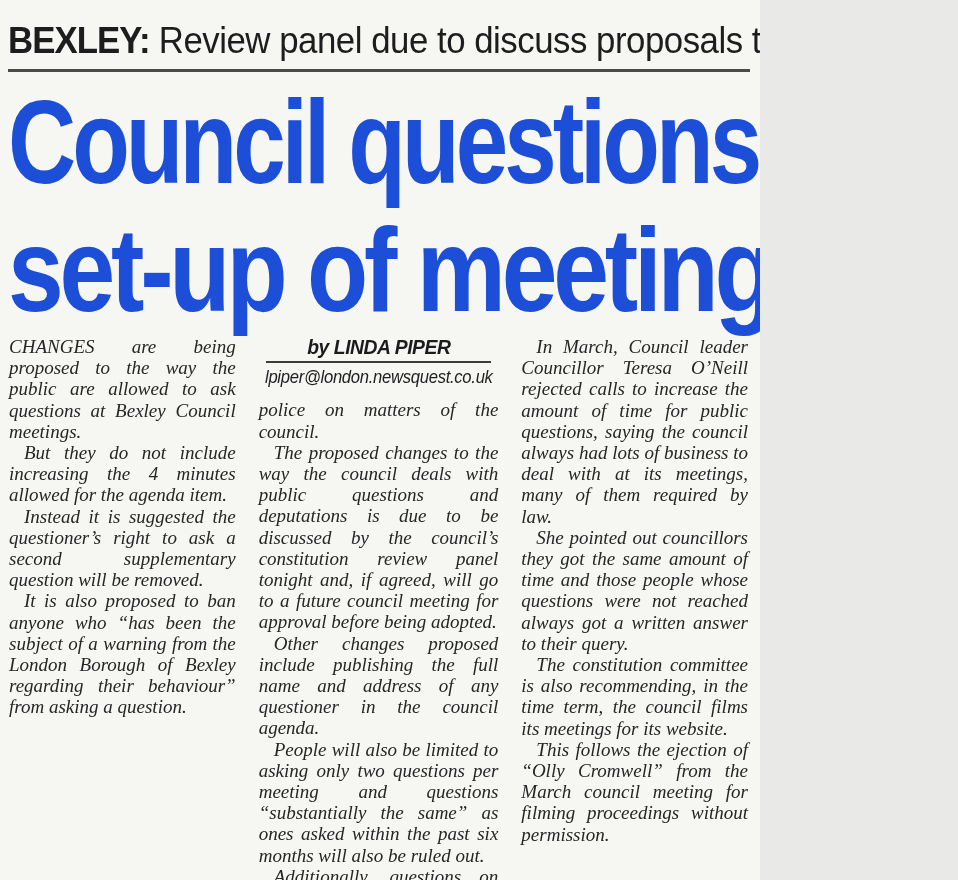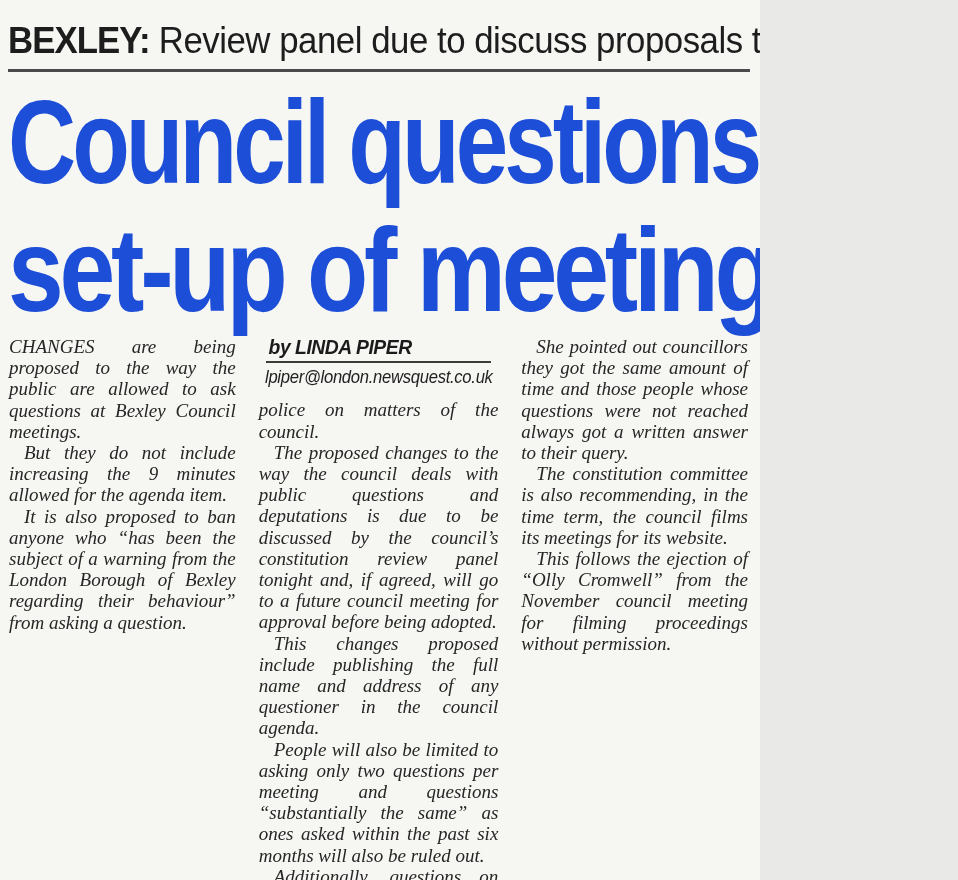--- a/index.html
+++ b/index.html
@@ -76,20 +76,21 @@
   }
   .col p {
     margin: 0;
   }
   .col p.indent {
     text-indent: 15px;
   }
 
   
   .byline {
+    text-align: center;
     font-family: "Liberation Sans", sans-serif;
     margin-bottom: 11px;
   }
   .byline .author {
     display: block;
     font-weight: 700;
     font-size: 21px;
     letter-spacing: -0.5px;
     color: #1b1b1b;
     transform: scaleX(0.92);
@@ -124,37 +125,39 @@
 
   <h1 class="headline" style="margin:6px 0 0 0;">
     <span class="hl-line line1">Council questions</span>
     <span class="hl-line line2">set-up of meetings</span>
   </h1>
 
   <div class="cols">
 
     <div class="col">
       <p>CHANGES are being proposed to the way the public are allowed to ask questions at Bexley Council meetings.</p>
-      <p class="indent">But they do not include increasing the 9 minutes allowed for the agenda item.</p>
+      <p class="indent">But they do not include increasing the 4 minutes allowed for the agenda item.</p>
+      <p class="indent">Instead it is suggested the questioner’s right to ask a second supplementary question will be removed.</p>
       <p class="indent">It is also proposed to ban anyone who “has been the subject of a warning from the London Borough of Bexley regarding their behaviour” from asking a question.</p>
     </div>
 
     <div class="col">
       <div class="byline">
         <span class="author">by LINDA PIPER</span>
         <hr class="byline-rule">
         <span class="email">lpiper@london.newsquest.co.uk</span>
       </div>
       <p>police on matters of the council.</p>
       <p class="indent">The proposed changes to the way the council deals with public questions and deputations is due to be discussed by the council’s constitution review panel tonight and, if agreed, will go to a future council meeting for approval before being adopted.</p>
-      <p class="indent">This changes proposed include publishing the full name and address of any questioner in the council agenda.</p>
+      <p class="indent">Other changes proposed include publishing the full name and address of any questioner in the council agenda.</p>
       <p class="indent">People will also be limited to asking only two questions per meeting and questions “substantially the same” as ones asked within the past six months will also be ruled out.</p>
       <p class="indent">Additionally, questions on operational matters will not go</p>
     </div>
 
     <div class="col">
+      <p class="indent">In March, Council leader Councillor Teresa O’Neill rejected calls to increase the amount of time for public questions, saying the council always had lots of business to deal with at its meetings, many of them required by law.</p>
       <p class="indent">She pointed out councillors they got the same amount of time and those people whose questions were not reached always got a written answer to their query.</p>
       <p class="indent">The constitution committee is also recommending, in the time term, the council films its meetings for its website.</p>
-      <p class="indent">This follows the ejection of “Olly Cromwell” from the November council meeting for filming proceedings without permission.</p>
+      <p class="indent">This follows the ejection of “Olly Cromwell” from the March council meeting for filming proceedings without permission.</p>
     </div>
 
   </div>
 </div>
 
 </body></html>

